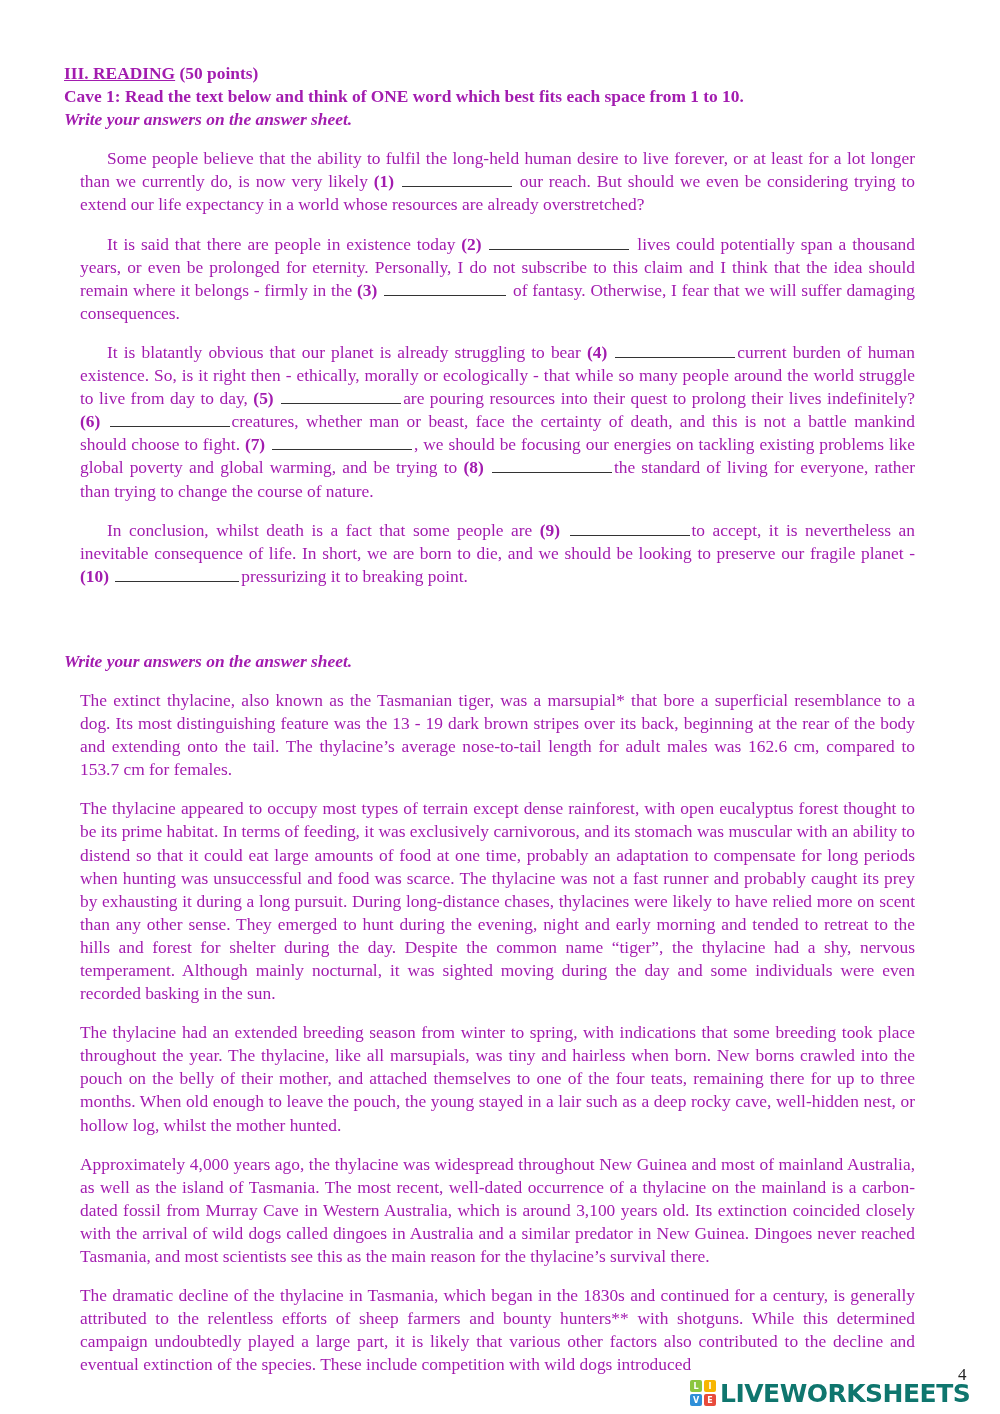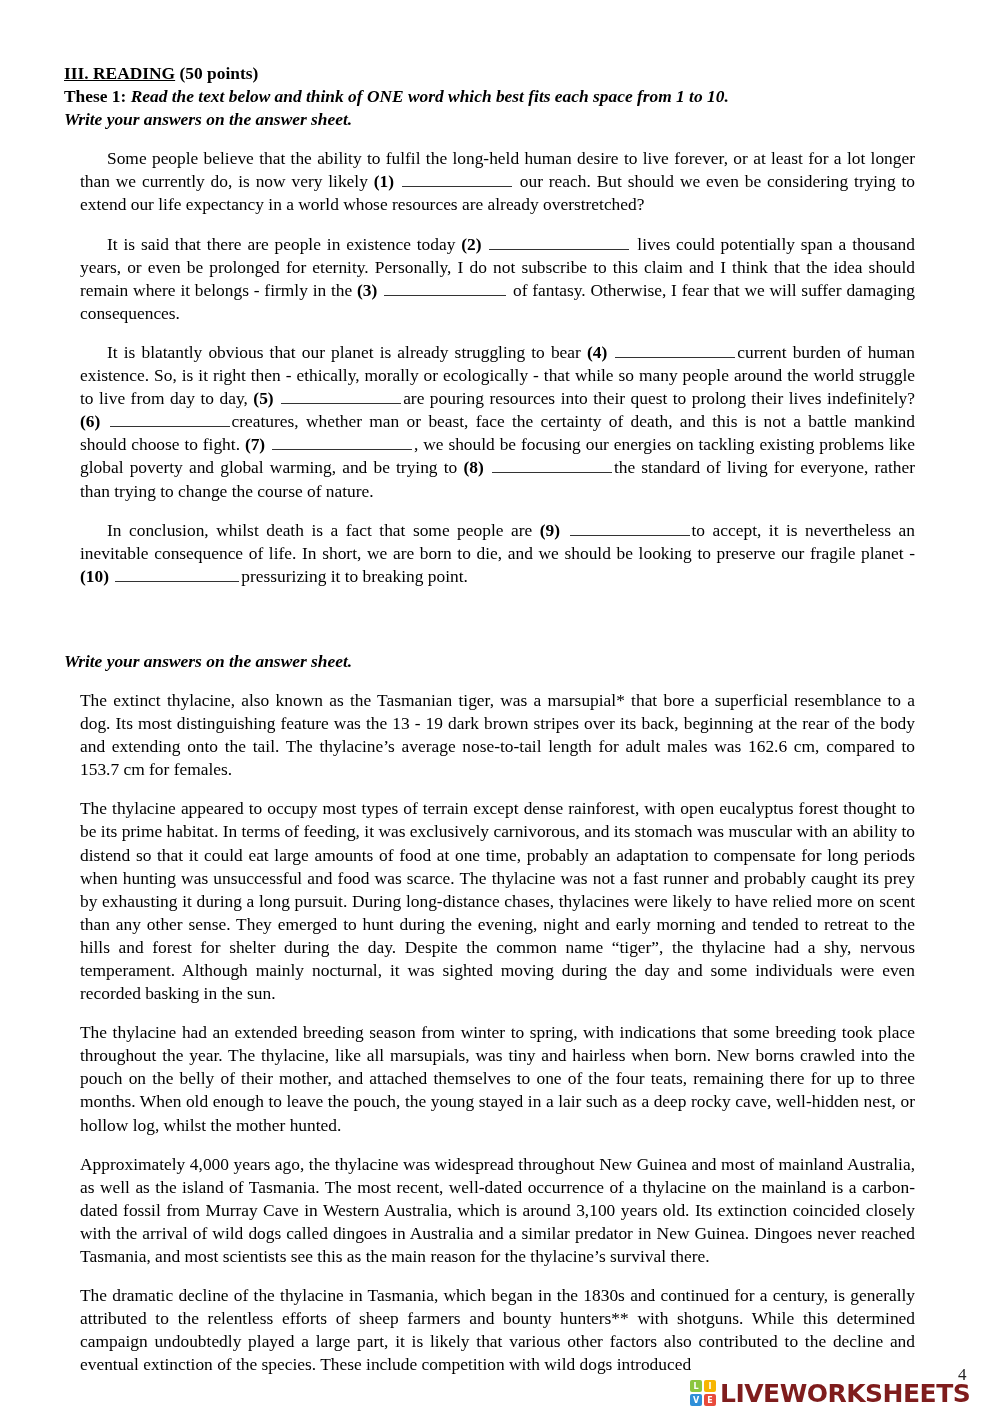--- a/index.html
+++ b/index.html
@@ -1,25 +1,25 @@
 <!DOCTYPE html>
 <html><head>
 <meta charset="utf-8">
 <style>
   html, body { margin: 0; padding: 0; background: #ffffff; }
   body { width: 1000px; height: 1414px; position: relative; overflow: hidden; }
   .page {
     position: absolute; left: 64px; top: 62px; width: 867px;
     font-family: "Liberation Serif", "DejaVu Serif", serif;
-    font-size: 17.4px; line-height: 23.1px; color: #000000;
+    font-size: 17.4px; line-height: 23.1px; color: #a21caf;
   }
   .section-title { font-weight: bold; }
   .section-title .u { text-decoration: underline; }
   .part-head { font-weight: bold; }
-  .part-head .instr { font-style: italic; }
+  .part-head .instr { }
   .instr-line { font-weight: bold; font-style: italic; }
   p { margin: 16px; text-align: justify; }
   .indent { text-indent: 27px; }
   .gap { display: inline-block; border-bottom: 1px solid #333; height: 14px; vertical-align: baseline; margin: 0 2px; }
   .num { font-weight: bold; }
   .spacer { height: 46px; }
   .center-title { text-align: center; font-weight: bold; }
   .footer-logo {
     position: absolute; left: 690px; top: 1378px; height: 30px;
     display: flex; align-items: center;
@@ -31,21 +31,21 @@
 </style>
 </head>
 <body>
 
 <div class="page">
   <div class="section-title">
     <span class="u">III. READING</span><span> (50 points)</span>
   </div>
 
   <div class="part-head">
-    <span>These 1:</span>
+    <span>Cave 1:</span>
     <span class="instr">Read the text below and think of ONE word which best fits each space from 1 to 10.</span>
   </div>
   <div class="instr-line">Write your answers on the answer sheet.</div>
 
   <div id="part1-body">
       <p class="indent">Some people believe that the ability to fulfil the long-held human desire to live forever, or at least for a lot longer than we currently do, is now very likely <span class="num">(1)</span> <span class="gap" style="width: 110px;"></span> our reach. But should we even be considering trying to extend our life expectancy in a world whose resources are already overstretched?</p>
       <p class="indent">It is said that there are people in existence today <span class="num">(2)</span> <span class="gap" style="width: 140px;"></span> lives could potentially span a thousand years, or even be prolonged for eternity. Personally, I do not subscribe to this claim and I think that the idea should remain where it belongs - firmly in the <span class="num">(3)</span> <span class="gap" style="width: 122px;"></span> of fantasy. Otherwise, I fear that we will suffer damaging consequences.</p>
       <p class="indent">It is blatantly obvious that our planet is already struggling to bear <span class="num">(4)</span> <span class="gap" style="width: 120px;"></span>current burden of human existence. So, is it right then - ethically, morally or ecologically - that while so many people around the world struggle to live from day to day, <span class="num">(5)</span> <span class="gap" style="width: 120px;"></span>are pouring resources into their quest to prolong their lives indefinitely? <span class="num">(6)</span> <span class="gap" style="width: 120px;"></span>creatures, whether man or beast, face the certainty of death, and this is not a battle mankind should choose to fight. <span class="num">(7)</span> <span class="gap" style="width: 140px;"></span>, we should be focusing our energies on tackling existing problems like global poverty and global warming, and be trying to <span class="num">(8)</span> <span class="gap" style="width: 120px;"></span>the standard of living for everyone, rather than trying to change the course of nature.</p>
       <p class="indent">In conclusion, whilst death is a fact that some people are <span class="num">(9)</span> <span class="gap" style="width: 120px;"></span>to accept, it is nevertheless an inevitable consequence of life. In short, we are born to die, and we should be looking to preserve our fragile planet - <span class="num">(10)</span> <span class="gap" style="width: 124px;"></span>pressurizing it to breaking point.</p>
     </div>
@@ -63,14 +63,14 @@
 
 <div class="page-number">4</div>
 
 <div class="footer-logo">
   <div class="logo-grid" id="logo-grid">
       <span style="background: rgb(140, 198, 63);">L</span>
       <span style="background: rgb(247, 181, 0);">I</span>
       <span style="background: rgb(47, 143, 216);">V</span>
       <span style="background: rgb(232, 75, 60);">E</span>
     </div>
-  <span class="logo-text" style="color: #7f1d1d;">LIVEWORKSHEETS</span>
+  <span class="logo-text" style="color: #0f766e;">LIVEWORKSHEETS</span>
 </div>
 
 </body></html>

